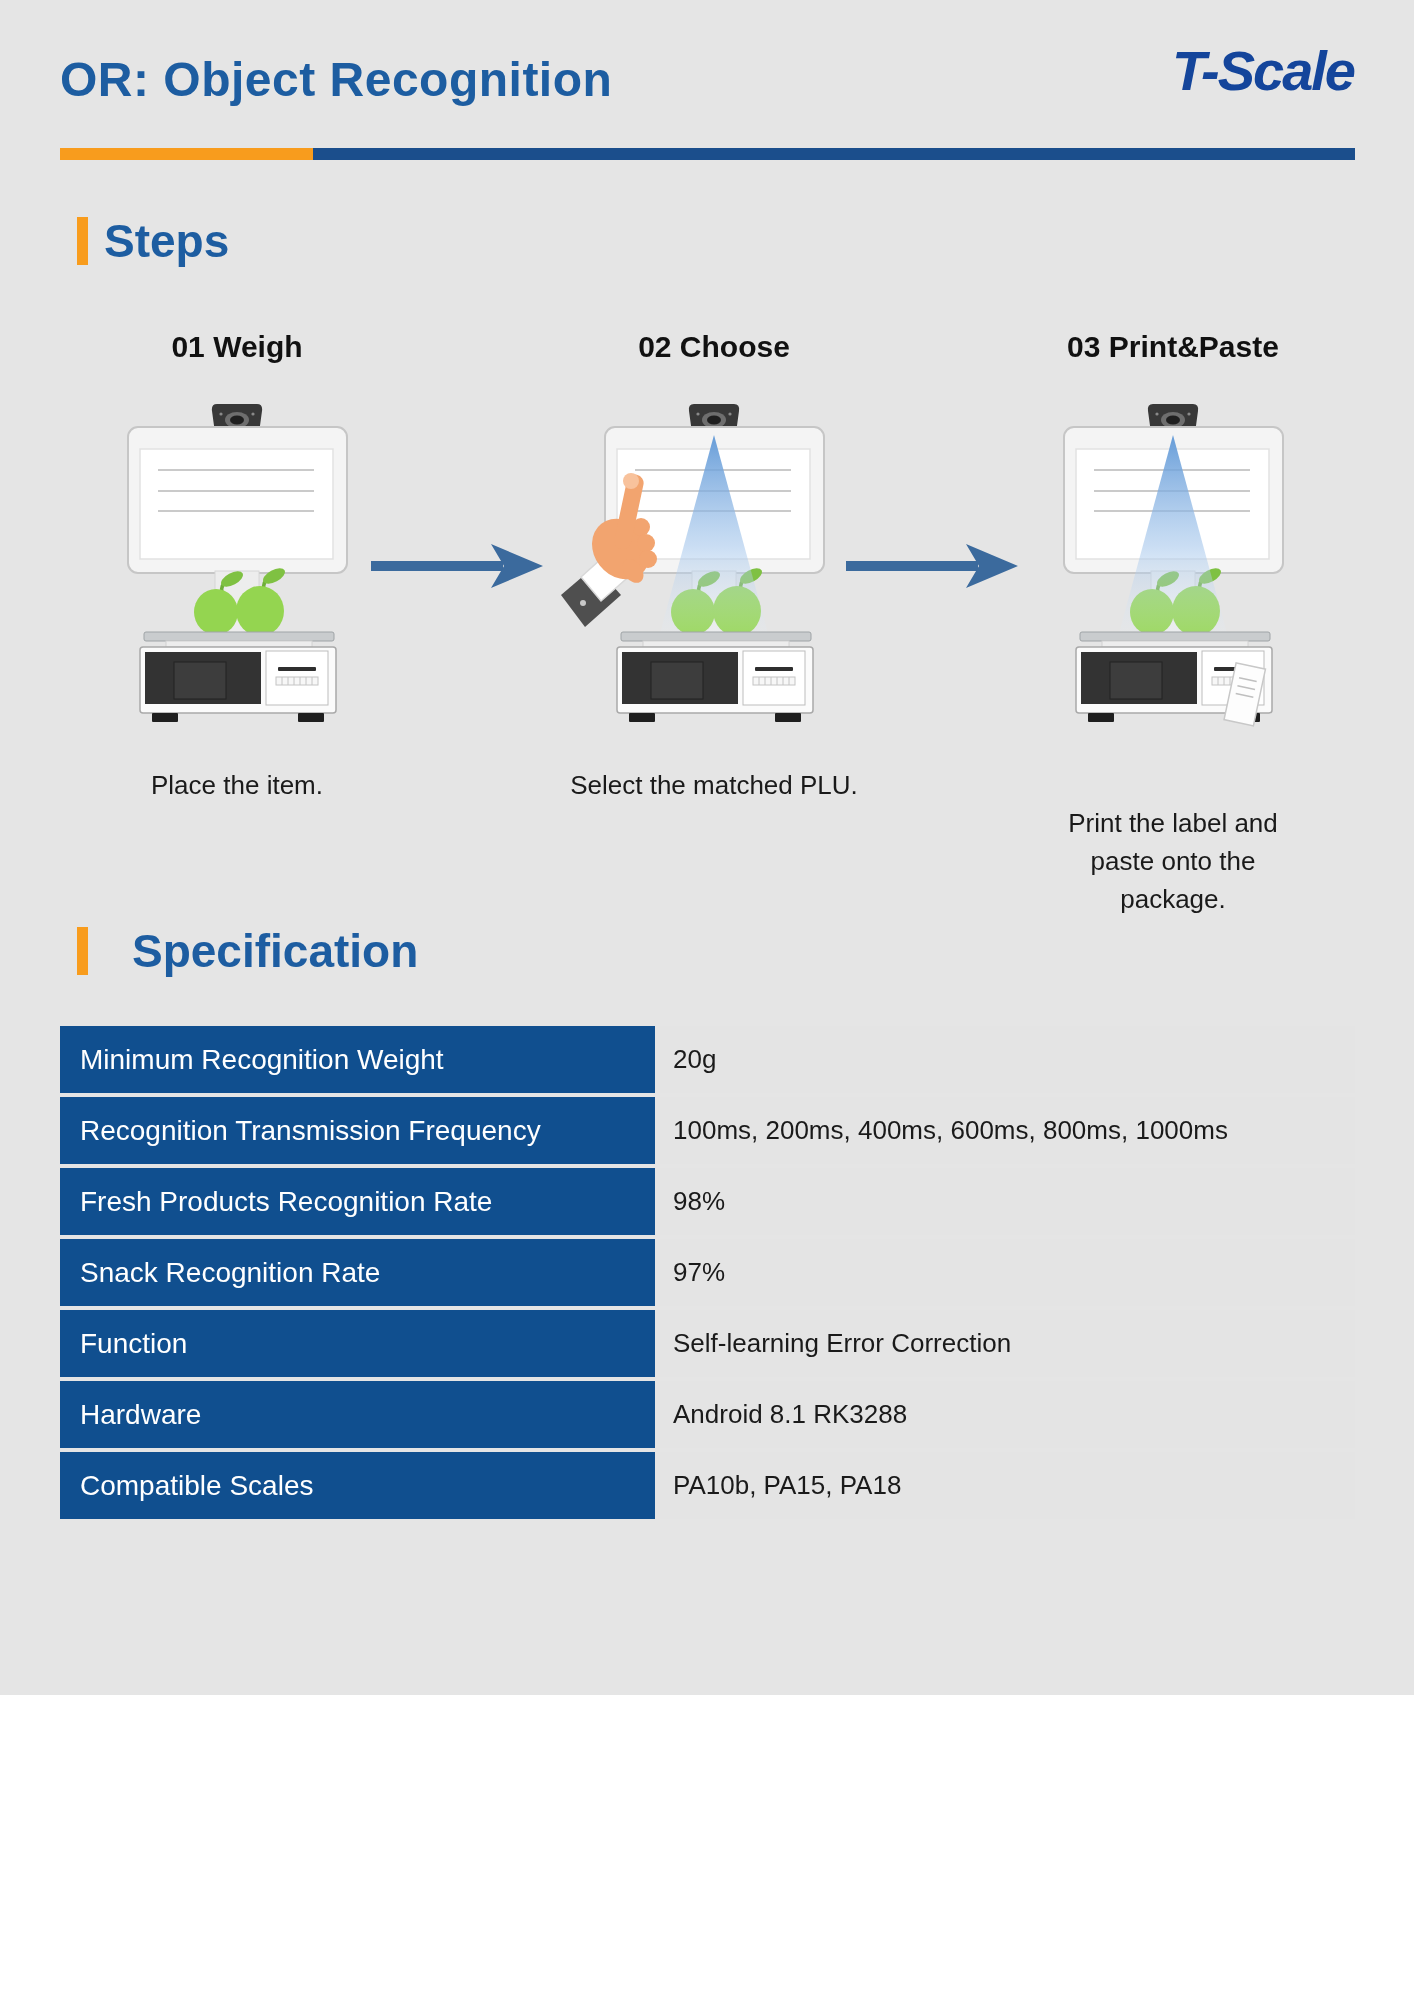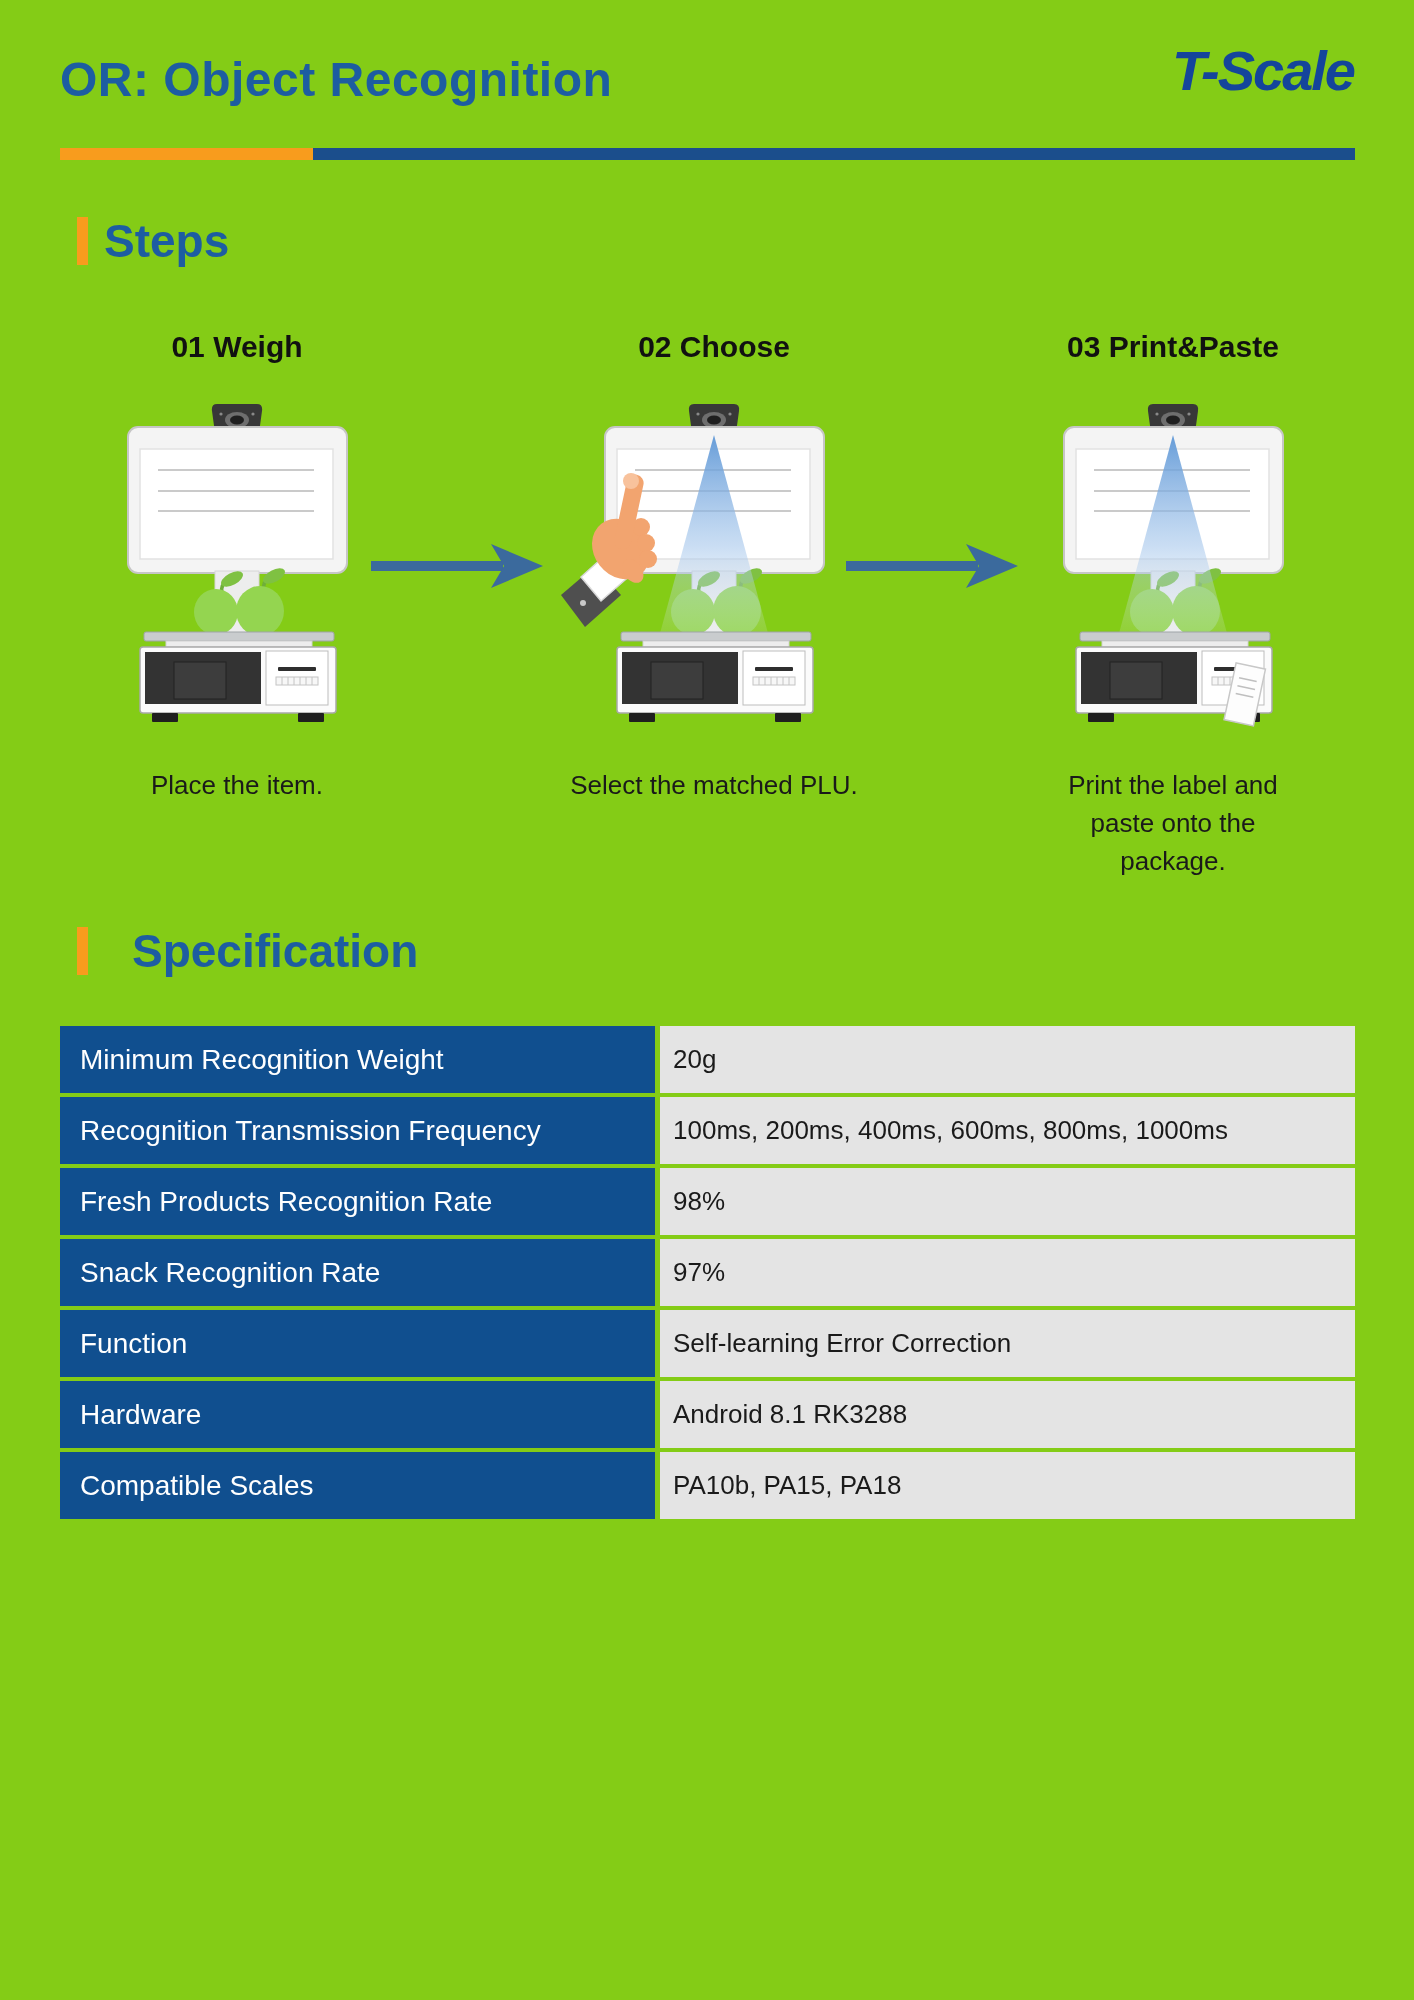--- a/index.html
+++ b/index.html
@@ -1,17 +1,17 @@
 <!DOCTYPE html>
 <html><head>
 <meta charset="utf-8">
 <style>
   * { margin:0; padding:0; box-sizing:border-box; }
   body { background:#ffffff; font-family:"Liberation Sans", sans-serif; }
-  .page { position:relative; width:1414px; height:2000px; background:#84cc16; overflow:hidden; }
+  .page { position:relative; width:1414px; height:1695px; background:#e5e5e5; overflow:hidden; }
 
   
   .header-title { position:absolute; left:60px; top:52px; font-size:48px; font-weight:bold; color:#1d5da1; letter-spacing:0.5px; }
   .logo { position:absolute; right:60px; top:38px; font-size:56px; font-weight:bold; font-style:italic; color:#14459b; letter-spacing:-2px; }
   .divider { position:absolute; left:60px; top:148px; width:1295px; height:12px; background:#1b4e8c; }
   .divider .orange-seg { position:absolute; left:0; top:0; width:253px; height:12px; background:#f89c1d; }
 
   
   .section-heading { position:absolute; left:77px; display:flex; align-items:center; }
   .section-heading .bar { width:11px; height:48px; background:#f89c1d; margin-right:16px; }
@@ -19,21 +19,21 @@
   #steps-heading { top:214px; }
   #spec-heading { top:924px;gap:28px; }
 
   
   .steps-row { position:absolute; left:60px; top:330px; width:1295px; height:520px; }
   .step { position:absolute; top:0; width:310px; }
   #step-1 { left:22px; } #step-2 { left:499px; } #step-3 { left:958px; }
   .step-title { position:absolute; top:0; width:100%; text-align:center; font-size:30px; font-weight:bold; color:#111111; }
   .step-art { position:absolute; top:73px; left:0; overflow:visible; }
   .step-caption { position:absolute; top:436px; width:100%; text-align:center; font-size:26px; color:#1a1a1a; line-height:38px; }
-  #step-3 .step-caption { padding:0 22px; }
+  #step-3 .step-caption { padding:0 22px;margin-top:38px; }
   .arrow { position:absolute; top:212px; }
   #arrow-1 { left:305px; } #arrow-2 { left:780px; }
 
   
   .spec-table { position:absolute; left:60px; top:1026px; width:1295px; }
   .spec-row { display:flex; height:67px; margin-bottom:4px; }
   .spec-label { width:595px; margin-right:5px; background:#104f8f; color:#ffffff;
                 display:flex; align-items:center; padding-left:20px; font-size:28px; }
   .spec-value { flex:1; background:#e4e4e4; color:#1a1a1a;
                 display:flex; align-items:center; padding-left:13px; font-size:26px; }

